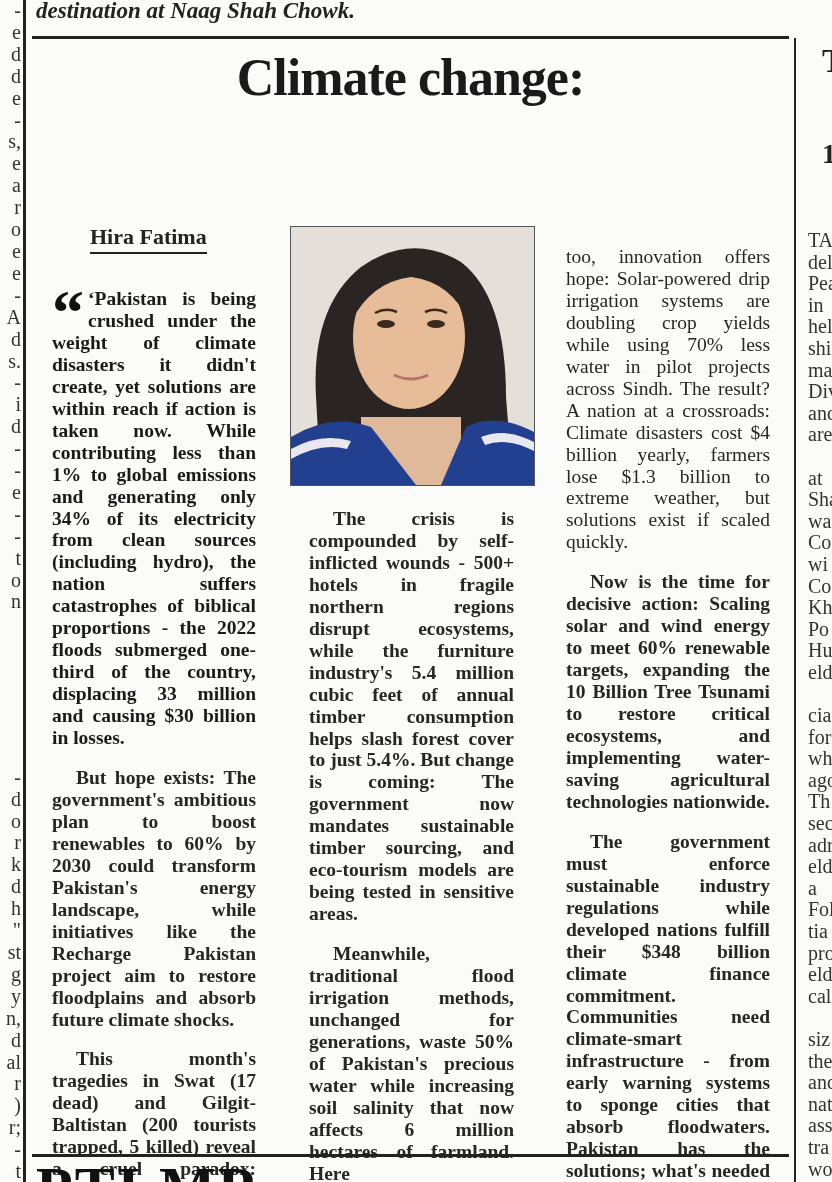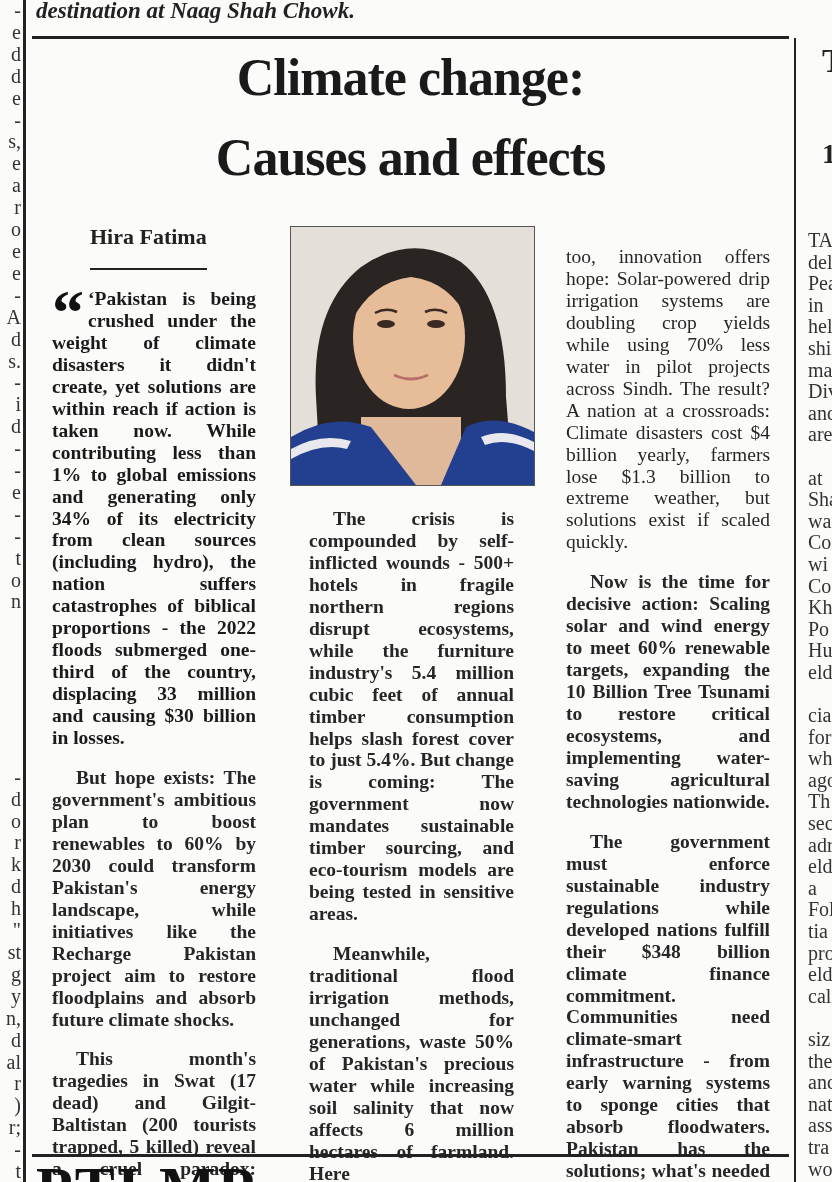--- a/index.html
+++ b/index.html
@@ -8,21 +8,21 @@
   
   .left-strip{left:0;top:0;width:22px;height:1182px;overflow:hidden;}
   .left-strip div{text-align:right;font-size:20px;line-height:21.9px;color:#333;padding-right:1px;}
   .rule-left{left:23px;top:0;width:3px;height:1182px;background:#222;}
   .rule-right{left:794px;top:38px;width:2px;height:1144px;background:#222;}
   .right-strip{left:808px;top:0;width:24px;height:1182px;overflow:hidden;}
   .right-strip .rt{font-size:20px;line-height:21.6px;color:#333;white-space:nowrap;}
   .kicker{left:36px;top:-2px;font-size:23px;font-style:italic;font-weight:bold;color:#222;white-space:nowrap;}
   .top-rule{left:32px;top:36px;width:757px;height:3px;background:#222;}
   .headline{left:32px;top:38px;width:757px;text-align:center;font-weight:bold;font-size:52px;line-height:80px;letter-spacing:-1px;color:#1a1a1a;}
-  .byline{left:90px;top:224px;font-size:22px;font-weight:bold;border-bottom:2px solid #222;padding-bottom:18px;color:#222;}
+  .byline{left:90px;top:224px;font-size:22px;font-weight:bold;border-bottom:2px solid #222;padding-bottom:2px;color:#222;}
   .col{position:absolute;font-size:19.5px;line-height:21.95px;text-align:justify;color:#262626;}
   .col p{margin:18px;}
   .col p.ind{text-indent:24px;font-weight:bold;}
   .col1{left:34px;top:270px;width:240px;}
   .col2{left:291px;top:490px;width:241px;}
   .col3{left:548px;top:228px;width:240px;}
   .lead{font-weight:bold;color:#1a1a1a;}
   .quote-mark{float:left;font-size:64px;line-height:50px;height:38px;margin:0 4px 0 0;font-weight:bold;color:#111;}
   .photo{left:290px;top:226px;width:243px;height:258px;border:1px solid #555;overflow:hidden;background:#e6e2dc;}
   .bottom-rule{left:32px;top:1154px;width:757px;height:3px;background:#222;}
@@ -87,21 +87,20 @@
     <div>-</div>
     <div>t</div>
   </div>
 <div class="abs rule-left"></div>
 
 <div class="abs kicker">destination at Naag Shah Chowk.</div>
 <div class="abs top-rule"></div>
 
 <div class="abs headline">
   <div>Climate change:</div>
-  <div>Causes and effects</div>
 </div>
 
 <div class="abs byline">Hira Fatima</div>
 
 <div class="col col1">
   <p class="lead"><span class="quote-mark">“</span><span>‘Pakistan is being crushed under the weight of climate disasters it didn't create, yet solutions are within reach if action is taken now. While contributing less than 1% to global emissions and generating only 34% of its electricity from clean sources (including hydro), the nation suffers catastrophes of biblical proportions - the 2022 floods submerged one-third of the country, displacing 33 million and causing $30 billion in losses.</span></p>
   <p class="ind">But hope exists: The government's ambitious plan to boost renewables to 60% by 2030 could transform Pakistan's energy landscape, while initiatives like the Recharge Pakistan project aim to restore floodplains and absorb future climate shocks.</p>
   <p class="ind">This month's tragedies in Swat (17 dead) and Gilgit-Baltistan (200 tourists trapped, 5 killed) reveal a cruel paradox: Pakistan ranks among the top 10 most vulnerable nations while the wealthiest countries, responsible for 75% of historical emissions, delay action. Yet local solutions are emerging:</p>
 </div>
 

